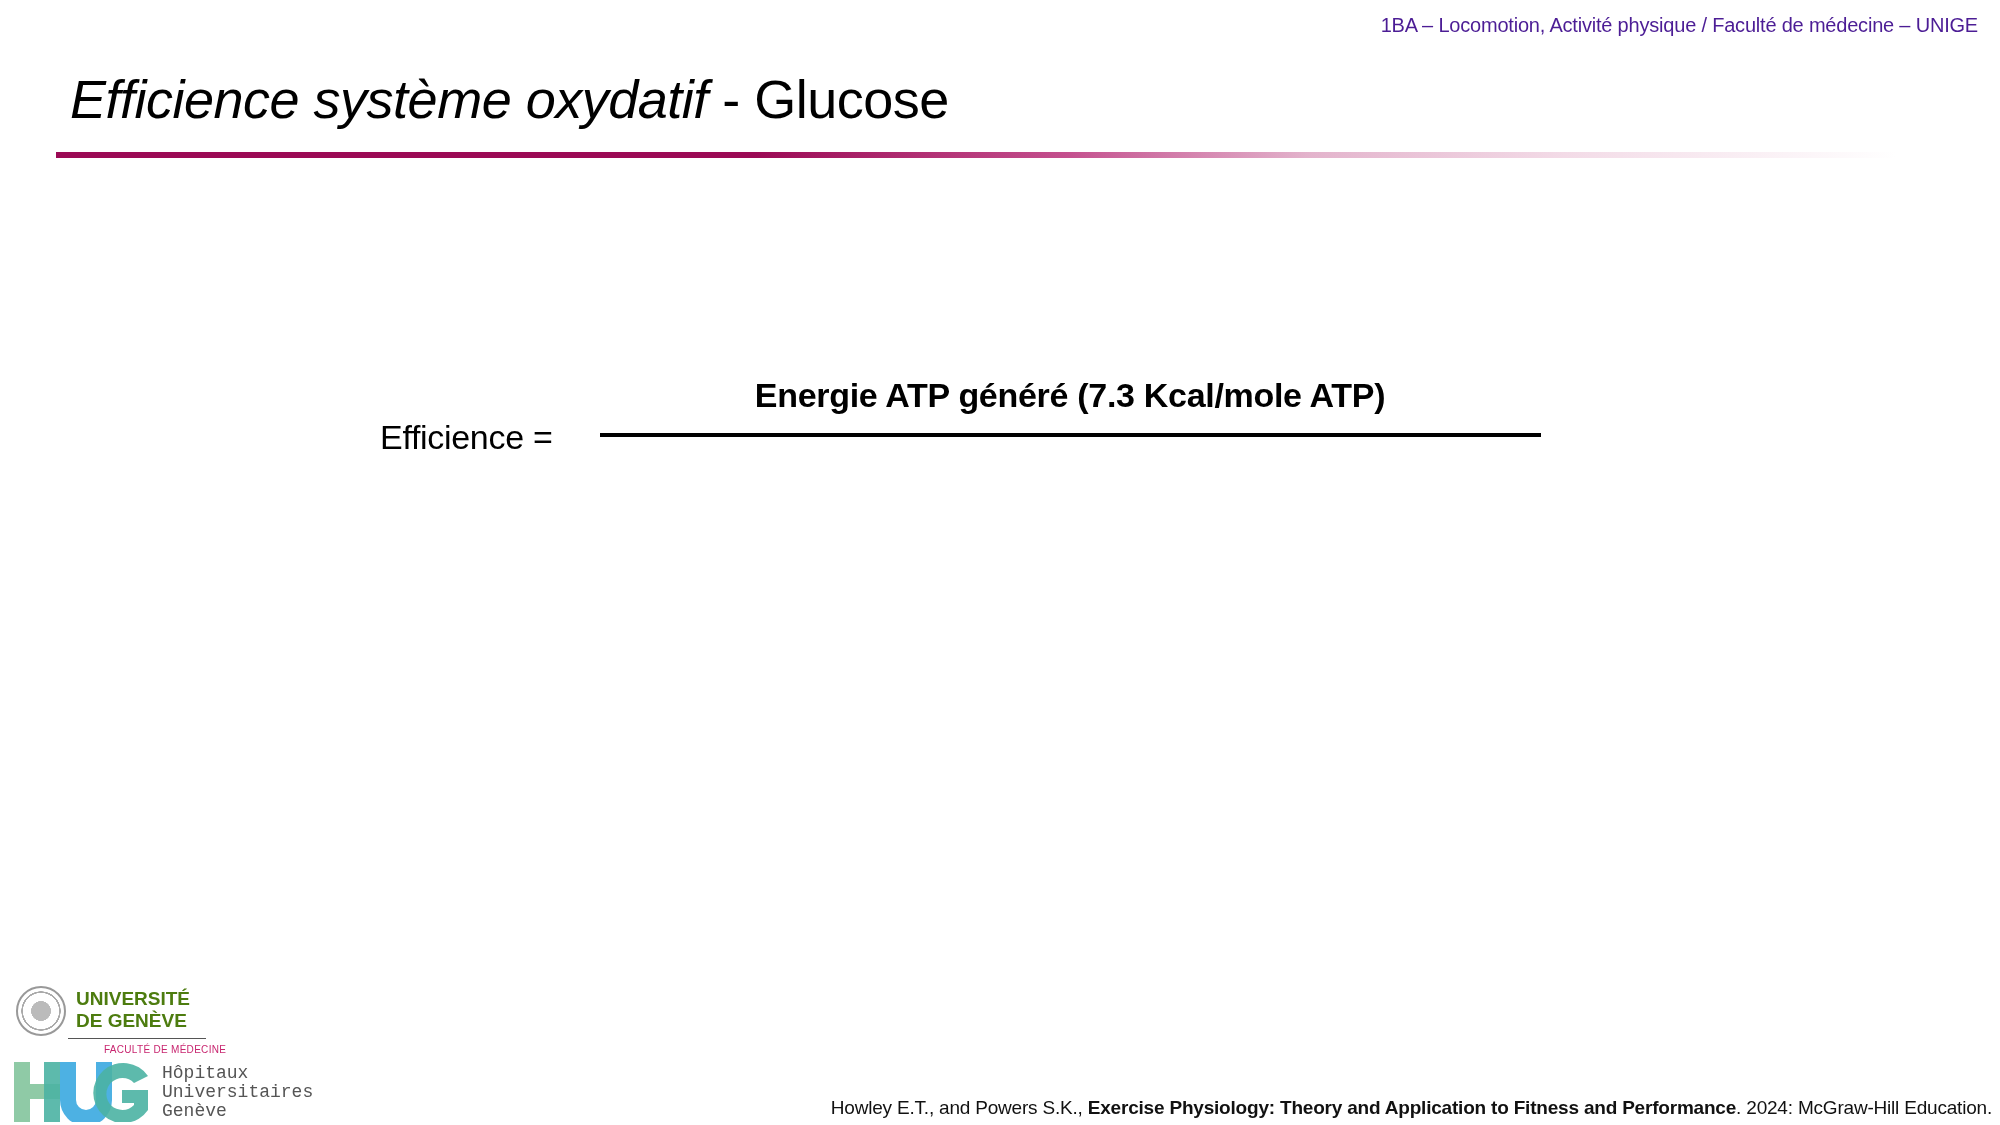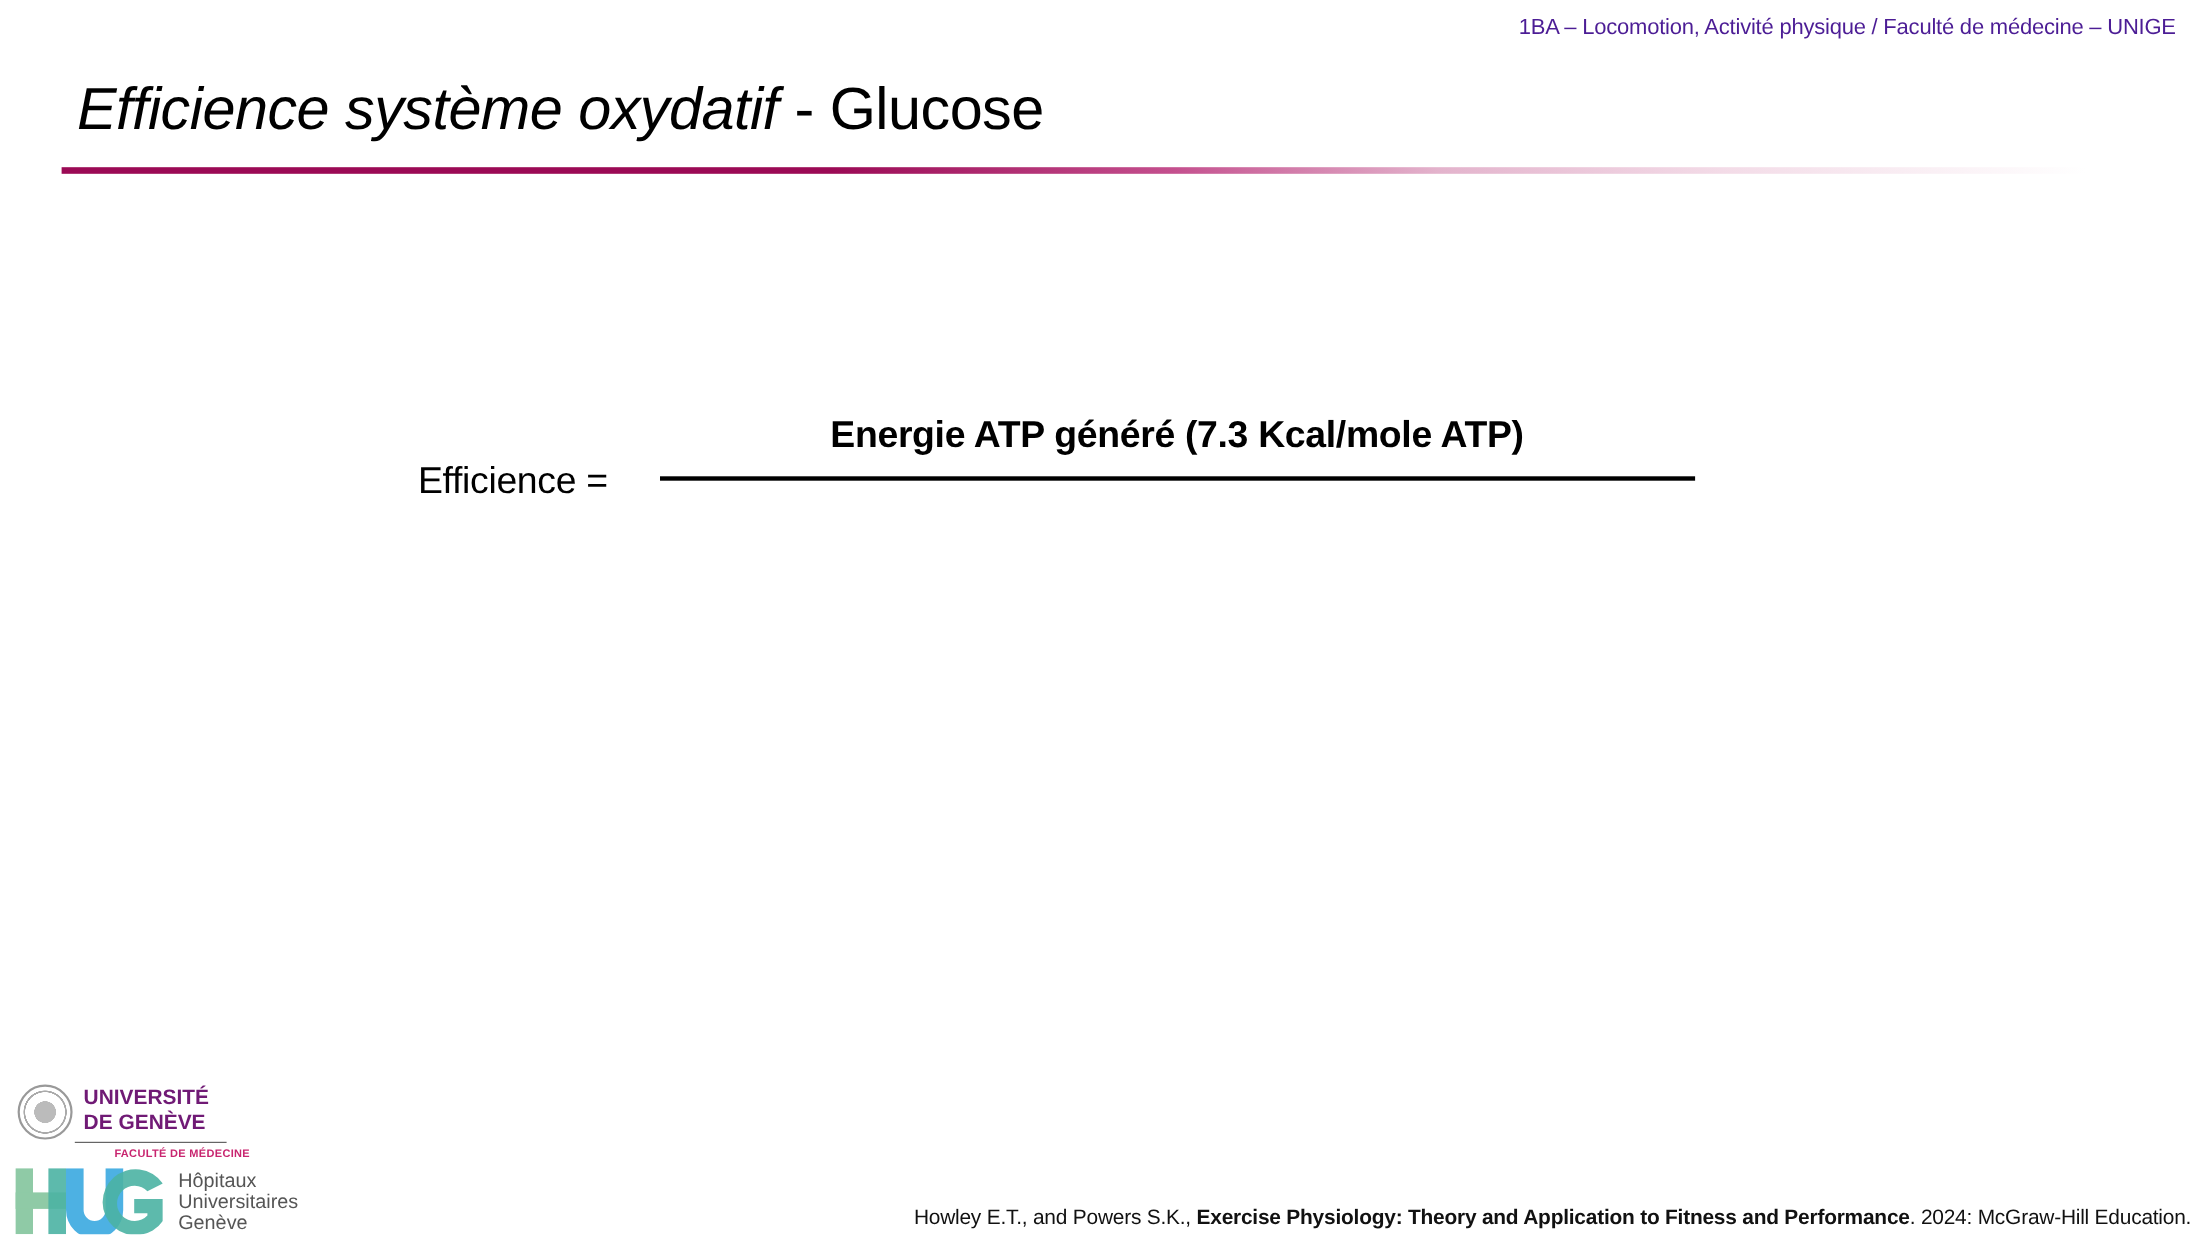--- a/index.html
+++ b/index.html
@@ -127,48 +127,49 @@
       box-sizing: border-box;
       background: radial-gradient(circle, #bbb 0 30%, #fff 31% 55%, #aaa 56% 60%, #fff 61%);
     }
     .unige-text {
       position: absolute;
       left: 62px;
       top: 4px;
       font-weight: bold;
       font-size: 19px;
       line-height: 22px;
-      color: #701a75;
+      color: #4d7c0f;
       white-space: nowrap;
     }
     .unige-rule {
       position: absolute;
       left: 54px;
       top: 54px;
       width: 138px;
       height: 1px;
       background: #555;
     }
     .faculty-text {
       position: absolute;
       left: 60px;
       top: 1044px;
       font-size: 10px;
-      font-weight: bold;
+      font-weight: normal;
       color: #c8256f;
       letter-spacing: 0.3px;
       white-space: nowrap;
       padding-left: 44px;
     }
     .hug-logo {
       position: absolute;
       left: 14px;
       top: 1062px;
       width: 280px;
       height: 62px;
+      font-family: Liberation Mono, monospace;
     }
     .hug-mark {
       position: absolute;
       left: 0;
       top: 0;
       width: 134px;
       height: 60px;
     }
     .hug-text {
       position: absolute;

